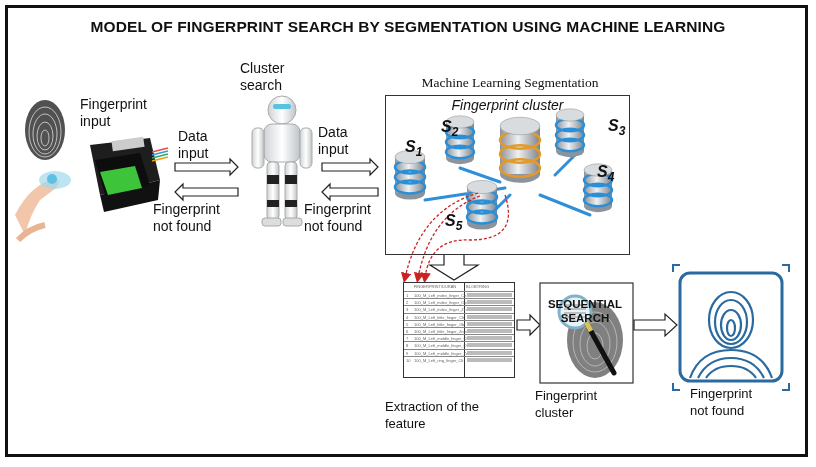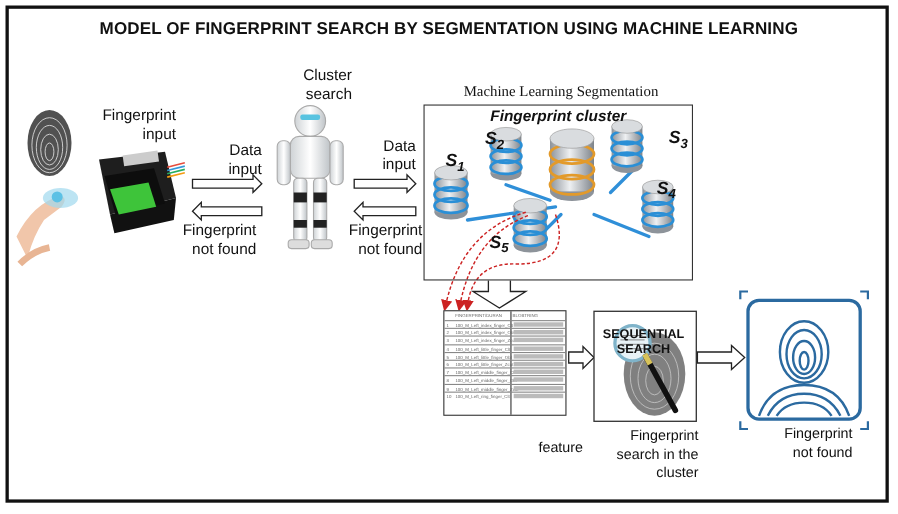--- a/index.html
+++ b/index.html
@@ -1,23 +1,23 @@
 <!DOCTYPE html>
 <html><head>
 <meta charset="utf-8">
 <style>
   html,body{margin:0;padding:0;background:#fff;}
   body{width:816px;height:467px;position:relative;overflow:hidden;font-family:"Liberation Sans",sans-serif;color:#111;}
   .frame{position:absolute;left:5px;top:5px;width:803px;height:452px;border:3px solid #111;box-sizing:border-box;background:#fff;}
   .abs{position:absolute;}
   .title{left:0;top:18px;width:816px;text-align:center;font-weight:bold;font-size:15.5px;letter-spacing:0.1px;}
-  .lbl{font-size:14px;text-align:right;line-height:17px;}
+  .lbl{font-size:14px;text-align:left;line-height:17px;}
   .lbl-s{font-size:13px;text-align:center;line-height:16px;font-family:Liberation Serif, serif;}
   .ml-box{left:385px;top:95px;width:245px;height:160px;border:1.5px solid #333;box-sizing:border-box;}
-  .cluster-title{left:385px;top:97px;width:245px;text-align:center;font-weight:bold;font-style:italic;font-size:14px;}
+  .cluster-title{left:385px;top:97px;width:245px;text-align:center;font-weight:normal;font-style:italic;font-size:14px;}
   .seg{font-weight:bold;font-style:italic;font-size:16px;}
   .seg sub{font-size:12px;}
   .table-box{left:403px;top:282px;width:112px;height:96px;border:1.2px solid #333;box-sizing:border-box;background:#fff;}
   .trow{position:absolute;left:0;width:100%;height:7px;border-top:0.6px solid #888;font-size:4px;color:#666;}
   .bold-lbl{font-weight:bold;font-size:11.5px;text-align:center;}
   svg{position:absolute;left:0;top:0;}
 </style>
 </head>
 <body>
 
@@ -307,30 +307,30 @@
       </div>
       <div class="trow" style="top: 72.8px;">
         <span style="position: absolute; left: 2px; top: 1px;">10</span>
         <span style="position: absolute; left: 10px; top: 1px; white-space: nowrap;">100_M_Left_ring_finger_Clt</span>
         <span style="position: absolute; left: 63px; top: 1px; width: 45px; height: 4px; background: rgb(187, 187, 187);"></span>
       </div>
     </div>
 </div>
 
 <div class="abs lbl" style="left:385px;top:398px;width:145px;font-size:13px;line-height:17px;">
+  <div>Extraction of the</div>
   <div>feature</div>
 </div>
 
 <div class="abs bold-lbl" style="left:540px;top:257px;width:90px;line-height:14px;margin-top:40px;">
   <div>SEQUENTIAL</div>
   <div>SEARCH</div>
 </div>
 
 <div class="abs lbl" style="left:535px;top:387px;width:100px;font-size:13px;line-height:17px;">
   <div>Fingerprint</div>
-  <div>search in the</div>
   <div>cluster</div>
 </div>
 
 <div class="abs lbl" style="left:690px;top:385px;width:85px;font-size:13px;line-height:17px;">
   <div>Fingerprint</div>
   <div>not found</div>
 </div>
 
 </body></html>

